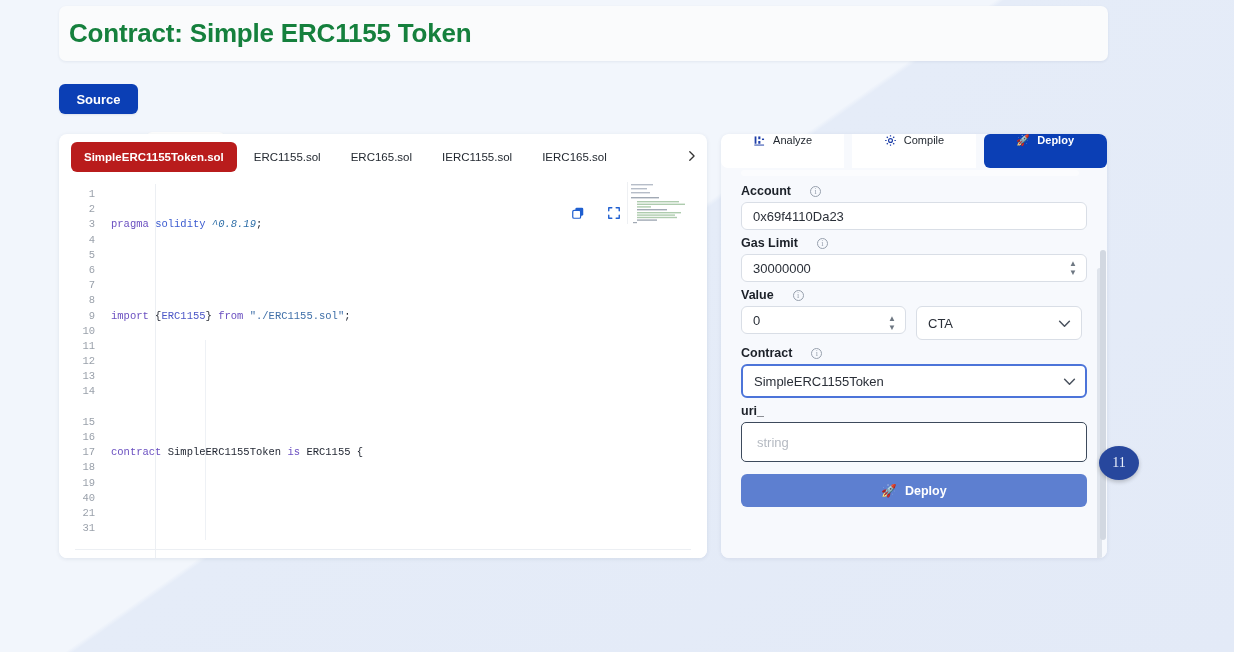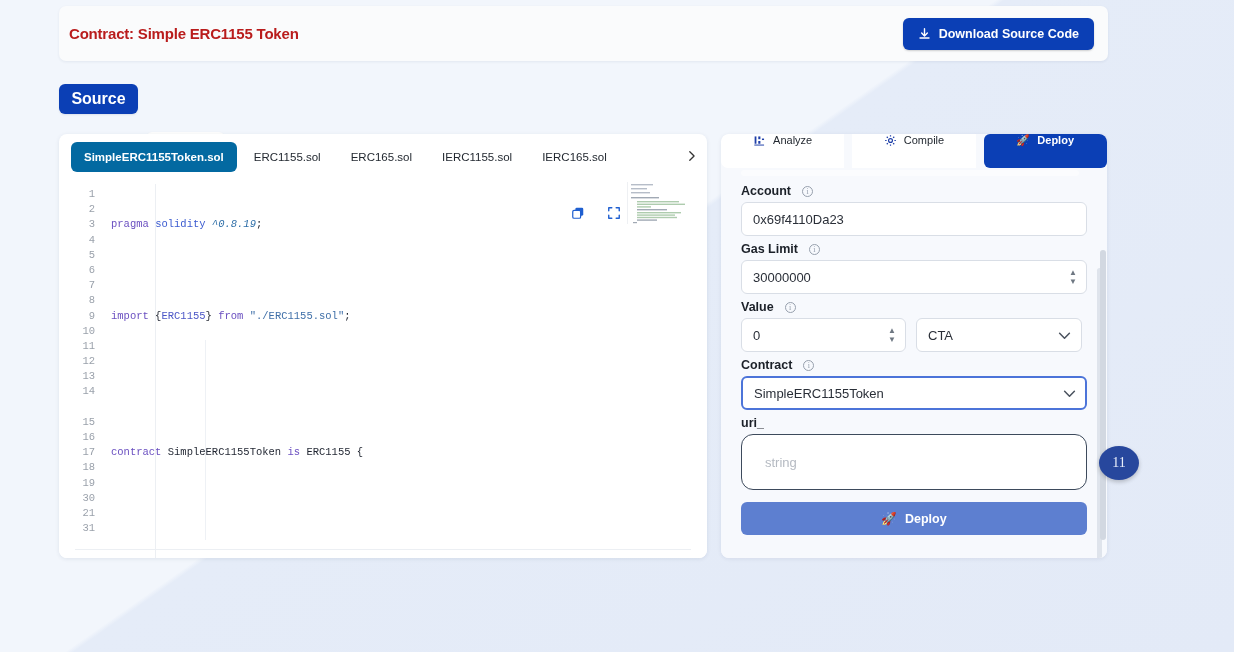--- a/index.html
+++ b/index.html
@@ -40,23 +40,23 @@
     height: 55px;
     background: #fafbfc;
     border-radius: 7px;
     box-shadow: 0 1px 3px rgba(20,40,80,.07);
     display: flex;
     align-items: center;
     justify-content: space-between;
     padding: 0 14px 0 10px;
   }
   #page-title {
-    font-size: 15px;
+    font-size: 26px;
     font-weight: bold;
-    color: #b91c1c;
+    color: #15803d;
     letter-spacing: -0.2px;
   }
   #download-btn {
     background: #0b3fb5;
     color: #fff;
     border: none;
     border-radius: 6px;
     height: 32px;
     padding: 0 15px;
     font-size: 12.5px;
@@ -74,21 +74,21 @@
   #top-tabs {
     position: absolute;
     left: 59px;
     top: 84px;
     display: flex;
     gap: 8px;
   }
   .top-tab {
     height: 30px;
     border-radius: 6px;
-    font-size: 16px;
+    font-size: 13px;
     display: flex;
     align-items: center;
     justify-content: center;
     cursor: pointer;
     background: #fdfdfd;
     color: #2a2f38;
     box-shadow: 0 1px 2px rgba(20,40,80,.10);
     border: none;
     font-family: "Liberation Sans", sans-serif;
   }
@@ -130,21 +130,21 @@
     display: flex;
     align-items: center;
     white-space: nowrap;
     color: #232931;
     cursor: pointer;
     background: transparent;
     border: none;
     font-family: "Liberation Sans", sans-serif;
   }
   .file-tab.active {
-    background: #0369a1;
+    background: #b91c1c;
     color: #fff;
     font-weight: bold;
   }
   #file-tabs-next {
     position: absolute;
     right: 6px;
     top: 9px;
     width: 20px;
     height: 26px;
     display: flex;
@@ -274,39 +274,39 @@
     background: #fbfcfe;
     border-radius: 3px;
   }
 
   .field-label {
     font-size: 12.5px;
     font-weight: bold;
     color: #1b2028;
     display: flex;
     align-items: center;
-    gap: 11px;
+    gap: 19px;
     margin: 6px 0 4px 0;
   }
   .info-icon {
     width: 11px; height: 11px;
     border: 1px solid #97a0ad;
     border-radius: 50%;
     color: #97a0ad;
     font-size: 8px;
     line-height: 9px;
     text-align: center;
     font-family: "Liberation Serif", serif;
     font-weight: normal;
     display: inline-block;
   }
 
   .txt-input {
     width: 100%;
-    height: 34px;
+    height: 28px;
     border: 1px solid #d9dee6;
     border-radius: 6px;
     background: #fff;
     font-size: 13px;
     color: #2a2f38;
     padding: 0 11px;
     font-family: "Liberation Sans", sans-serif;
     outline: none;
   }
   .txt-input::placeholder { color: #b2b8c1; }
@@ -356,22 +356,22 @@
     color: #2a2f38;
     padding: 0 11px;
     font-family: "Liberation Sans", sans-serif;
     appearance: none;
     outline: none;
     cursor: pointer;
   }
 
   #uri-focus-box {
     border: 1px solid #3d4a5c;
-    border-radius: 12px;
-    padding: 12px;
+    border-radius: 5px;
+    padding: 4px;
     background: #fff;
   }
   #uri-input {
     width: 100%;
     height: 30px;
     border: none;
     border-radius: 4px;
     background: #fff;
     font-size: 13px;
     color: #2a2f38;
@@ -437,30 +437,20 @@
 </style>
 </head>
 <body>
 
 <div id="bg-wedge"></div>
 
 <div id="app">
 
   <div id="header-card">
     <div id="page-title">Contract: Simple ERC1155 Token</div>
-    <button id="download-btn">
-      <span>
-        <svg width="13" height="13" viewBox="0 0 16 16" fill="none" stroke="#ffffff" stroke-width="1.7" stroke-linecap="round" stroke-linejoin="round">
-          <path d="M8 2v8"></path>
-            <path d="M4.5 7.5L8 11l3.5-3.5"></path>
-            <path d="M2.5 13.5h11"></path>
-        </svg>
-      </span>
-      <span>Download Source Code</span>
-    </button>
   </div>
 
   <div id="top-tabs">
     <button class="top-tab active" id="top-tab-0">Source</button>
     <button class="top-tab" id="top-tab-1">Docs</button>
   </div>
 
   <div id="code-card">
 
     <div id="file-tabs">
@@ -493,21 +483,21 @@
         <div>10</div>
         <div>11</div>
         <div>12</div>
         <div>13</div>
         <div style="height:30.4px">14</div>
         <div>15</div>
         <div>16</div>
         <div>17</div>
         <div>18</div>
         <div>19</div>
-        <div>30</div>
+        <div>40</div>
         <div>21</div>
         <div>31</div>
       </div>
 
       <div id="code-lines">
         <div><span class="tok-key">pragma</span> <span class="tok-kw2">solidity</span> <span class="tok-num">^0.8.19</span>;</div>
         <div>&nbsp;</div>
         <div><span class="tok-key">import</span> {<span class="tok-type">ERC1155</span>} <span class="tok-key">from</span> <span class="tok-str">"./ERC1155.sol"</span>;</div>
         <div>&nbsp;</div>
         <div>&nbsp;</div>

